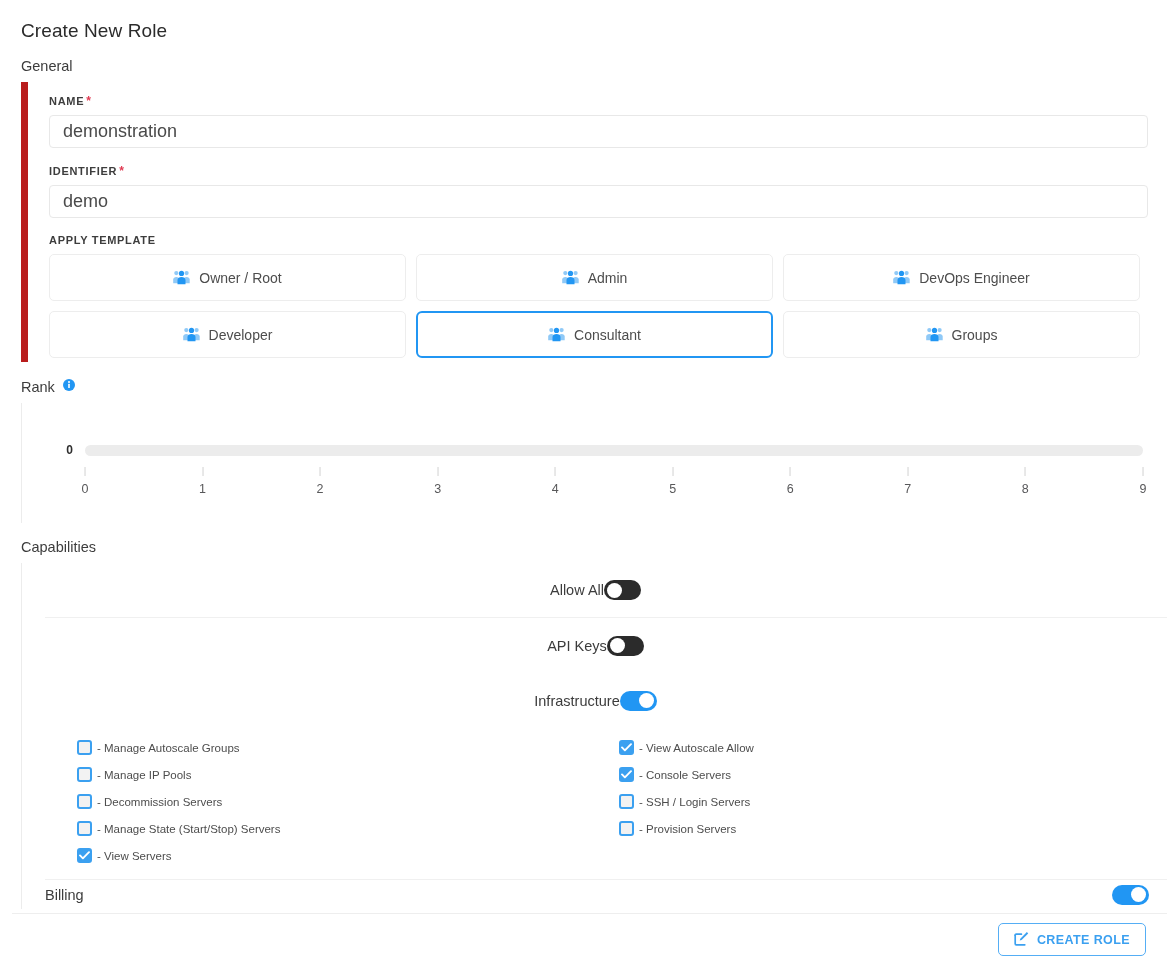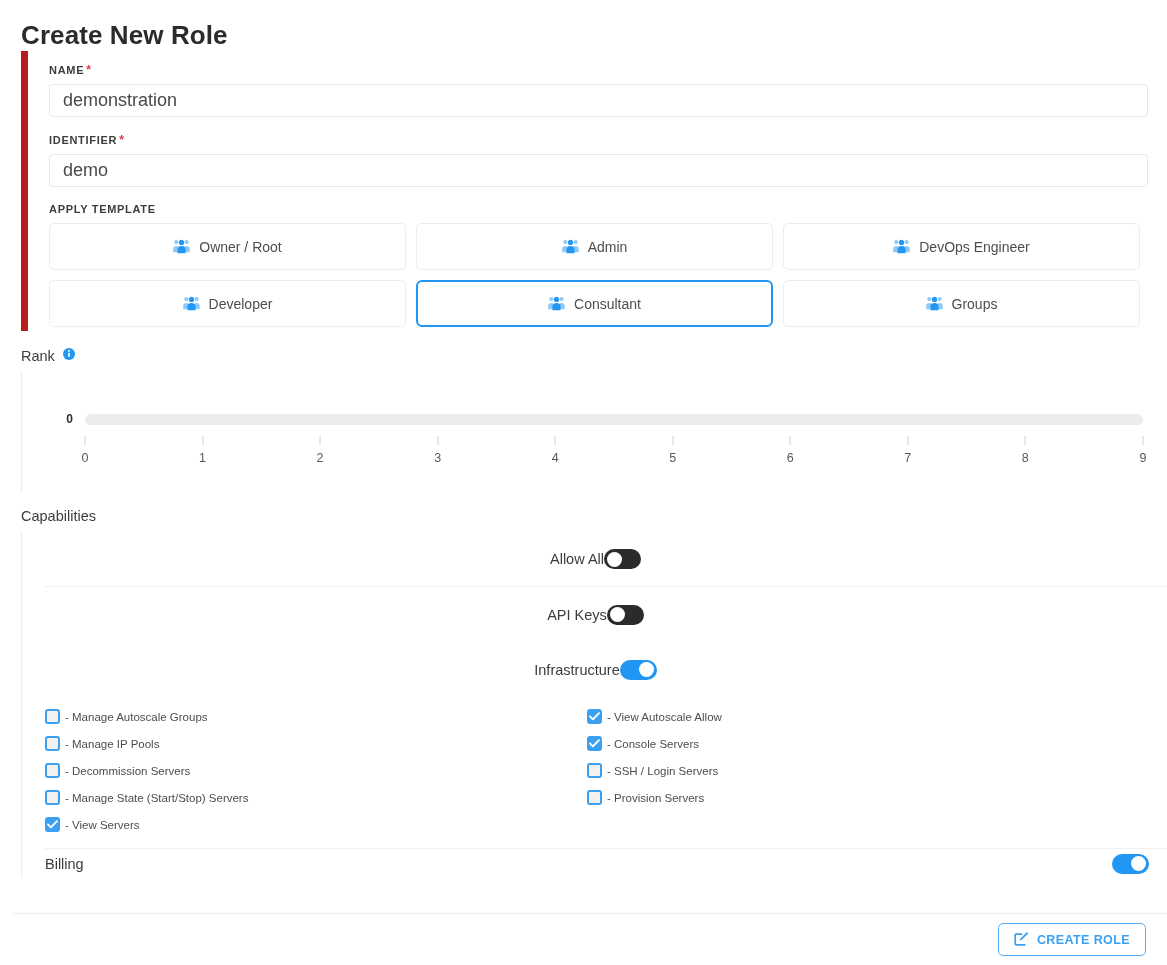--- a/index.html
+++ b/index.html
@@ -20,22 +20,22 @@
   
   .scroll-area {
     position: absolute;
     left: 0; top: 0; right: 0;
     height: 913px;
     overflow: hidden;
     background: #fff;
   }
 
   .page-title {
-    font-size: 26px;
-    font-weight: 700;
+    font-size: 19px;
+    font-weight: 400;
     color: #2b2b2b;
     padding: 20px 0 0 21px;
     letter-spacing: .1px;
   }
 
   .section-label {
     font-size: 14.5px;
     color: #3c3c3c;
     padding: 16px 0 8px 21px;
     font-weight: 400;
@@ -197,20 +197,21 @@
     column-gap: 10px;
     padding: 6px 0 10px 0;
   }
   .perm-col { display: flex; flex-direction: column; }
   .perm-item {
     display: flex;
     align-items: center;
     height: 27px;
     gap: 5px;
     cursor: pointer;
+    margin-left: 32px;
   }
   .cbox {
     width: 15px; height: 15px;
     border-radius: 3px;
     flex: none;
     display: flex;
     align-items: center;
     justify-content: center;
   }
   .cbox.unchecked { border: 2px solid #3ba0f0; background: #f2f2f2; }
@@ -263,20 +264,21 @@
 </style>
 </head>
 <body>
 
 <div class="page">
 
   <div class="scroll-area">
 
     <div class="page-title">Create New Role</div>
 
+    <div class="section-label">General</div>
 
     <div class="section-body">
 
       <div class="field-block">
         <div class="field-label">
           <span>NAME</span><span class="req">*</span>
         </div>
         <input class="text-input" type="text" value="demonstration" style="">
       </div>
 

